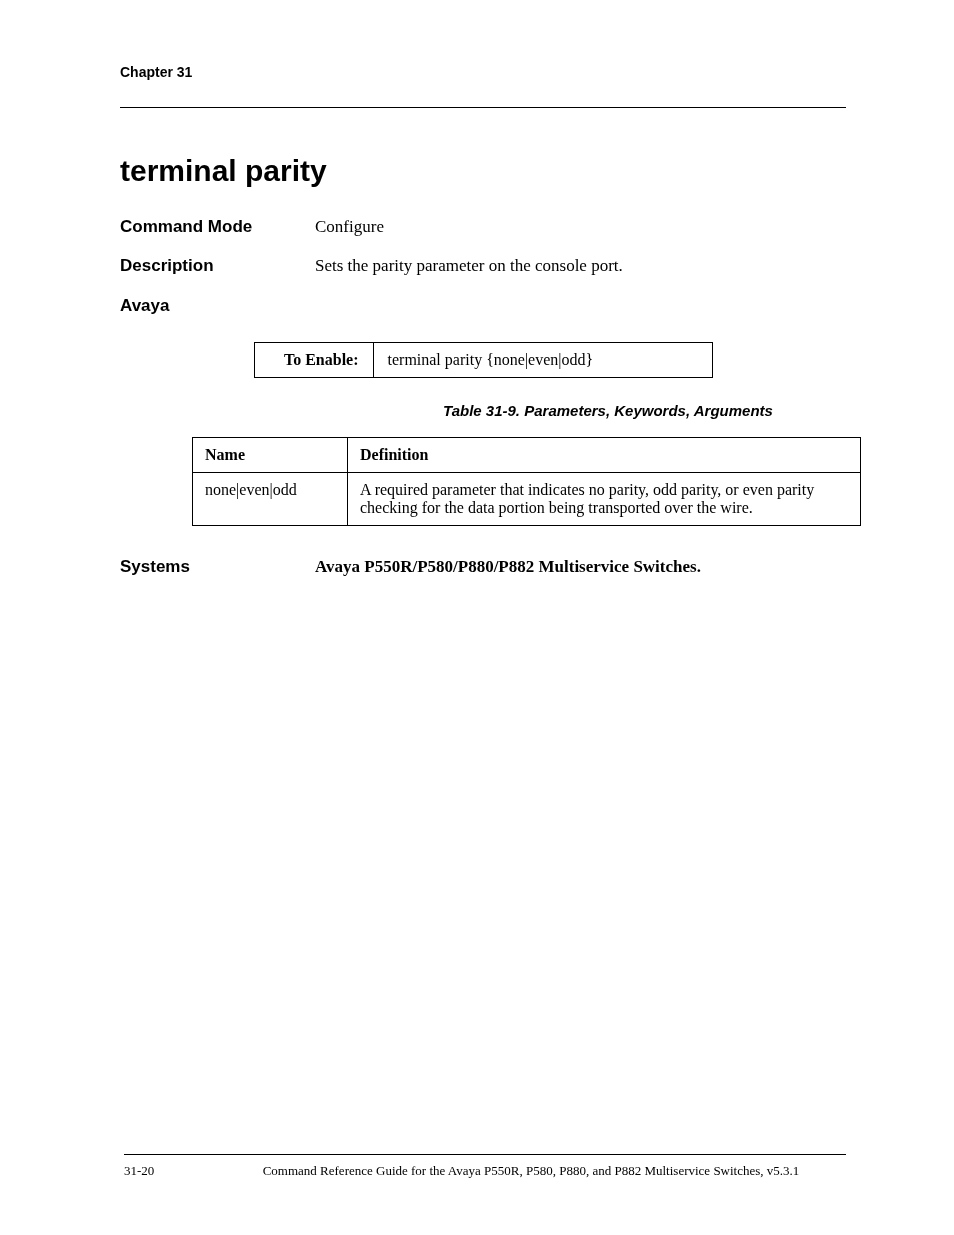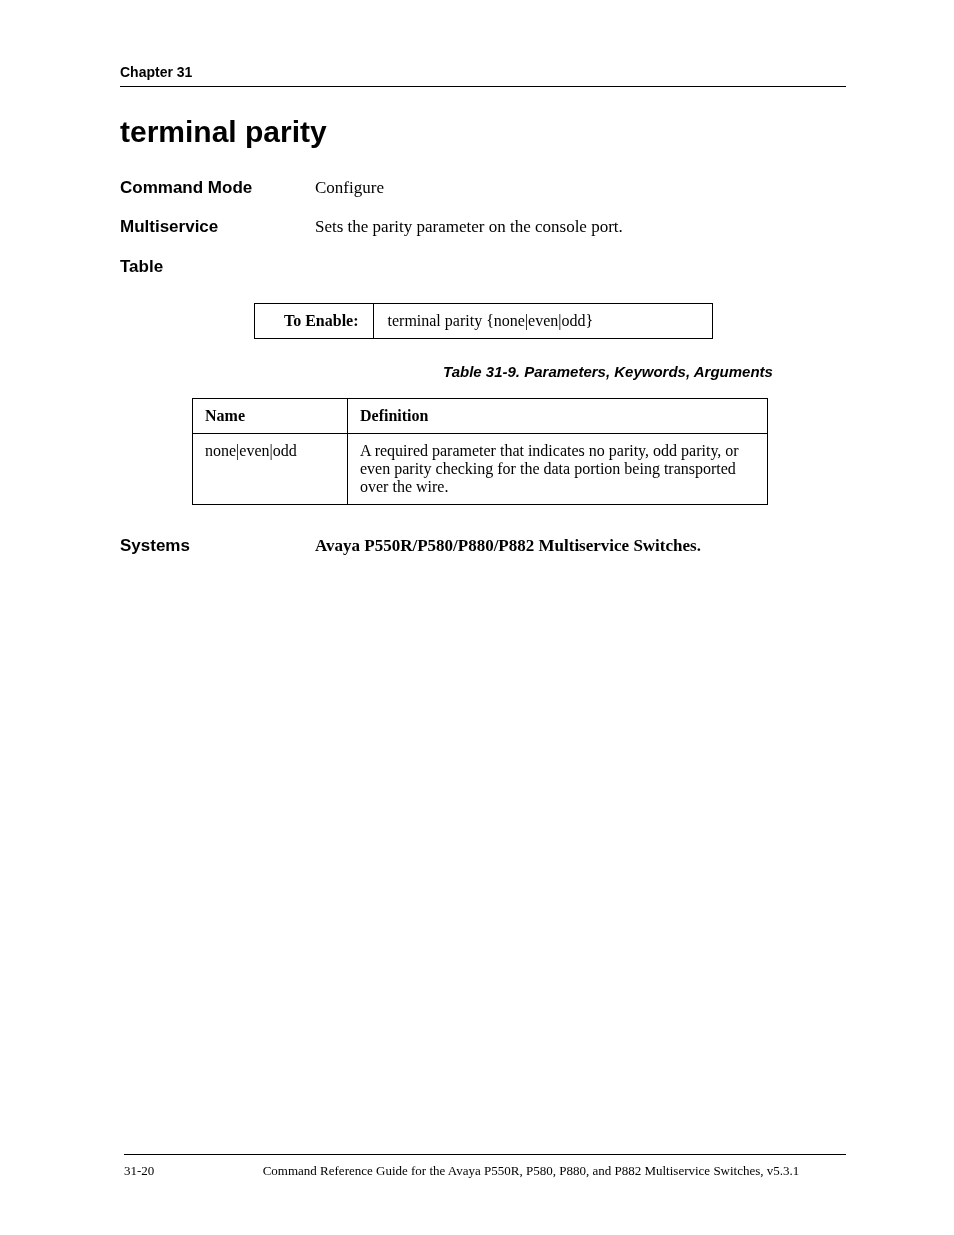--- a/index.html
+++ b/index.html
@@ -13,23 +13,23 @@
     position: relative;
     box-sizing: border-box;
   }
   .page {
     padding: 64px 108px 0 120px;
   }
   .running-header {
     font-family: "Helvetica Neue", Helvetica, Arial, sans-serif;
     font-weight: 700;
     font-size: 14px;
-    padding-bottom: 6px;
+    padding-bottom: 27px;
     border-bottom: 1.5px solid #000;
-    margin-bottom: 28px;
+    margin-bottom: 46px;
   }
   h1.title {
     font-family: "Helvetica Neue", Helvetica, Arial, sans-serif;
     font-weight: 700;
     font-size: 30px;
     margin: 0 0 28px 0;
   }
   .row {
     display: flex;
     margin-bottom: 16px;
@@ -76,21 +76,21 @@
     font-family: "Helvetica Neue", Helvetica, Arial, sans-serif;
     font-weight: 700;
     font-style: italic;
     font-size: 15px;
     text-align: center;
     margin: 10px 0 18px 250px;
   }
   .param-table {
     border-collapse: collapse;
     margin-left: 72px;
-    width: 576px;
+    width: 669px;
     margin-bottom: 30px;
   }
   .param-table th, .param-table td {
     border: 1.5px solid #000;
     padding: 8px 12px;
     text-align: left;
     vertical-align: top;
     font-size: 16px;
   }
   .param-table th {
@@ -148,25 +148,25 @@
   <div class="running-header">Chapter 31</div>
 
   <h1 class="title">terminal parity</h1>
 
   <div class="row">
     <div class="label-col">Command Mode</div>
     <div class="value-col">Configure</div>
   </div>
 
   <div class="row">
-    <div class="label-col">Multiservice</div>
+    <div class="label-col">Description</div>
     <div class="value-col">Sets the parity parameter on the console port.</div>
   </div>
 
-  <div class="syntax-header">Table</div>
+  <div class="syntax-header">Avaya</div>
 
   <table class="enable-table">
     <tbody>
         <tr>
       <td class="lbl">To Enable:</td>
       <td class="val">terminal parity {none|even|odd}</td>
     </tr>
   </tbody>
     </table>
 

